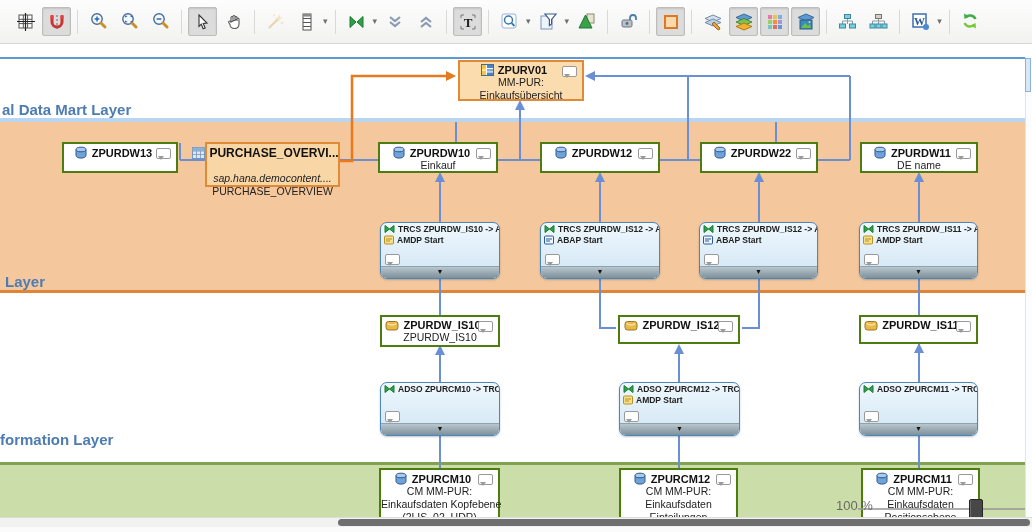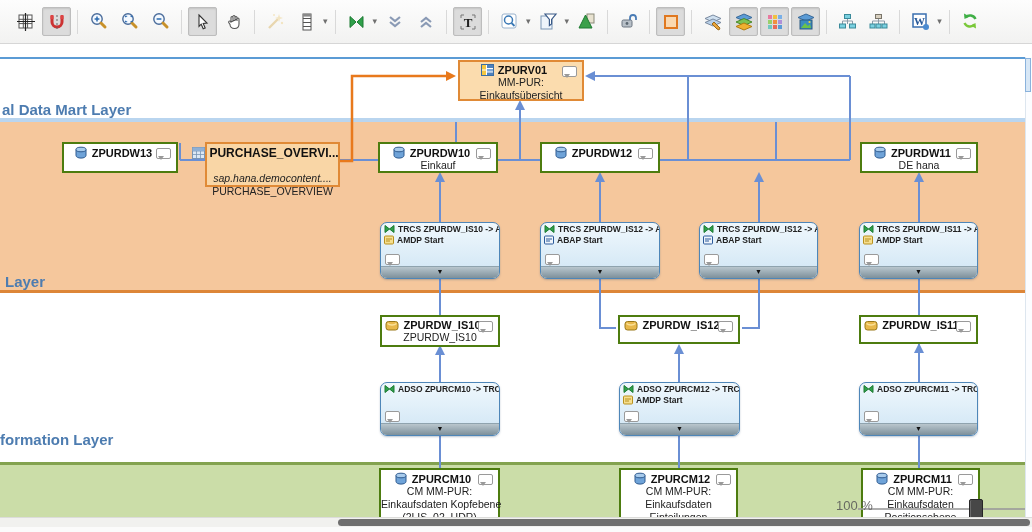--- a/index.html
+++ b/index.html
@@ -372,33 +372,45 @@
           <svg width="14" height="13">
             <path d="M2 3.5v6c0 1.5 2.2 2.6 5 2.6s5-1.1 5-2.6v-6" fill="#6fa3d8" stroke="#2e5a8f"></path>
             <ellipse cx="7" cy="3.5" rx="5" ry="2.3" fill="#a8cbec" stroke="#2e5a8f"></ellipse>
           </svg>
         </span>
         <span>ZPURDW12</span>
       </div>
     <span class="bubble"></span>
   </div>
 
+  <div class="wnode" style="left:700px;top:142px;width:118px;height:31px;">
+    <div class="wtitle">
+        <span class="nicon">
+          <svg width="14" height="13">
+            <path d="M2 3.5v6c0 1.5 2.2 2.6 5 2.6s5-1.1 5-2.6v-6" fill="#6fa3d8" stroke="#2e5a8f"></path>
+            <ellipse cx="7" cy="3.5" rx="5" ry="2.3" fill="#a8cbec" stroke="#2e5a8f"></ellipse>
+          </svg>
+        </span>
+        <span>ZPURDW22</span>
+      </div>
+    <span class="bubble"></span>
+  </div>
 
   <div class="wnode" style="left:860px;top:142px;width:118px;height:31px;">
     <div class="wtitle">
         <span class="nicon">
           <svg width="14" height="13">
             <path d="M2 3.5v6c0 1.5 2.2 2.6 5 2.6s5-1.1 5-2.6v-6" fill="#6fa3d8" stroke="#2e5a8f"></path>
             <ellipse cx="7" cy="3.5" rx="5" ry="2.3" fill="#a8cbec" stroke="#2e5a8f"></ellipse>
           </svg>
         </span>
         <span>ZPURDW11</span>
       </div>
     <span class="bubble"></span>
-    <div class="nsub">DE hana</div>
+    <div class="nsub">DE name</div>
   </div>
 
   <div class="tnode" style="left:380px;top:222px;width:120px;height:57px;">
     <div class="trow">
         <span class="nicon">
           <svg width="11" height="10">
             <polygon points="1,1.5 5.5,5 1,8.5" fill="#2fa04a" stroke="#1c7a33"></polygon>
             <polygon points="10,1.5 5.5,5 10,8.5" fill="#2fa04a" stroke="#1c7a33"></polygon>
           </svg>
         </span>

